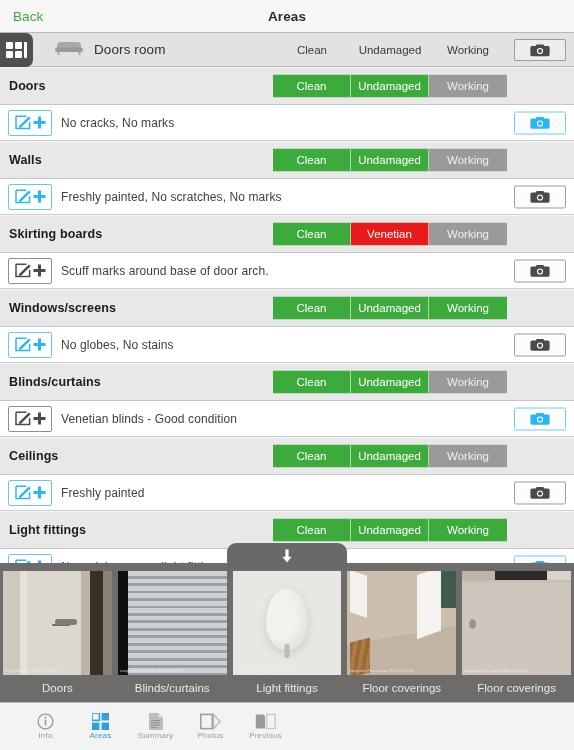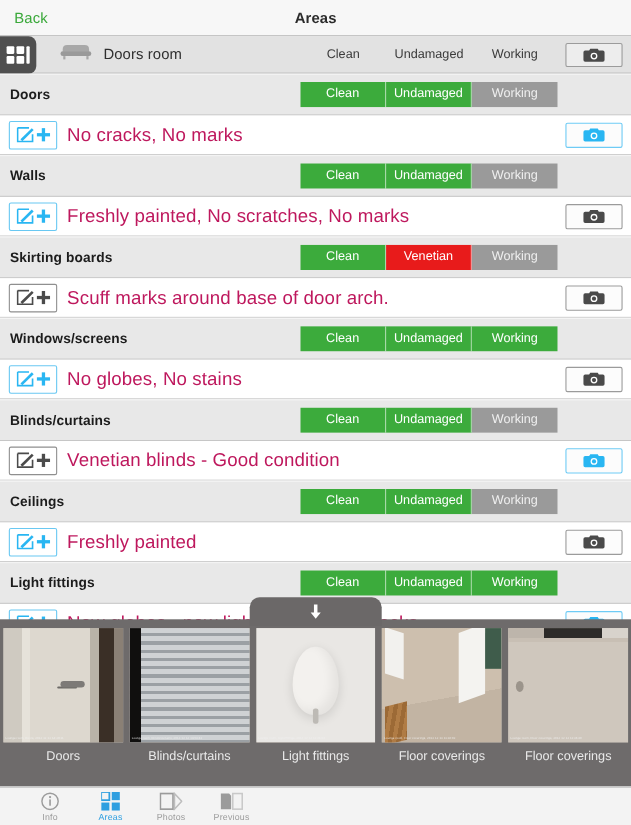--- a/index.html
+++ b/index.html
@@ -109,21 +109,21 @@
   .edit-btn {
     width: 44px; height: 26px;
     margin-left: 8px;
     border: 1px solid #69c8f2; border-radius: 2px;
     background: #fff;
     display: flex; align-items: center; justify-content: center; gap: 1px;
     flex: 0 0 auto;
   }
   .edit-btn.dark { border-color: #8f8f8f; }
   .note-text {
-    margin-left: 9px; font-size: 17px; color: #be185d; letter-spacing: .1px;
+    margin-left: 9px; font-size: 12px; color: #404040; letter-spacing: .1px;
   }
   .row-cam {
     position: absolute; right: 8px; top: 50%; transform: translateY(-50%);
     width: 52px; height: 23px;
     border: 1px solid #9b9b9b; border-radius: 2px;
     background: #fcfcfc;
     display: flex; align-items: center; justify-content: center;
   }
   .row-cam.blue { border-color: #6ecbf5; }
 
@@ -215,21 +215,21 @@
     position:absolute; left:0; top:0; width:100%; height:9%;
     background: linear-gradient(90deg,#bdb5ab 0 30%, #2d2b29 30% 78%, #d8d3cc 78% 100%);
   }
   .sc-floor2 .spot {
     position:absolute; left:6%; top:46%; width:7px; height:10px;
     background:#9b948b; border-radius:50%;
   }
 
   
   .tabbar {
-    position: absolute; left: 0; bottom: 0; width: 574px; height: 35px;
+    position: absolute; left: 0; bottom: 0; width: 574px; height: 48px;
     background: #f3f3f3; border-top: 1px solid #b5b5b5;
     display: flex; align-items: center; text-align: right;
   }
   .tab {
     width: 55px; height: 35px;
     display: flex; flex-direction: column; align-items: center; justify-content: center;
     gap: 1px;
   }
   .tab:first-child { margin-left: 18px; }
   .tab-label { font-size: 8px; color: #9b9b9b; letter-spacing: .2px; }
@@ -585,20 +585,35 @@
           <rect x="0" y="0" width="7.4" height="7.4" fill="none" stroke="#2f9fe0" stroke-width="1.6"></rect>
           <rect x="9.6" y="0" width="7.4" height="7.4" fill="#2f9fe0"></rect>
           <rect x="0" y="9.6" width="7.4" height="7.4" fill="#2f9fe0"></rect>
           <rect x="9.6" y="9.6" width="7.4" height="7.4" fill="#2f9fe0"></rect>
         </svg>
       </div>
       <div class="tab-label">Areas</div>
     </div>
     <div class="tab">
       <div class="tab-icon">
+        <svg width="16" height="17" viewBox="0 0 16 17" aria-hidden="true">
+          <path d="M1 0h9.5L15 4.3V17H1z" fill="#bdbdbd"></path>
+          <path d="M10.5 0 15 4.3h-4.5z" fill="#e2e2e2"></path>
+          <g fill="#8f8f8f">
+            <rect x="3" y="7" width="9" height="1"></rect>
+            <rect x="3" y="9.3" width="9" height="1"></rect>
+            <rect x="3" y="11.6" width="9" height="1"></rect>
+            <rect x="3" y="13.9" width="6" height="1"></rect>
+          </g>
+        </svg>
+      </div>
+      <div class="tab-label">Summary</div>
+    </div>
+    <div class="tab">
+      <div class="tab-icon">
         <svg width="21" height="17" viewBox="0 0 21 17" aria-hidden="true">
           <rect x="0.8" y="1.4" width="11.5" height="14.2" fill="none" stroke="#9b9b9b" stroke-width="1.5"></rect>
           <path d="M13.6 1.4 20.2 8.5 13.6 15.6z" fill="none" stroke="#bdbdbd" stroke-width="1.4"></path>
         </svg>
       </div>
       <div class="tab-label">Photos</div>
     </div>
     <div class="tab">
       <div class="tab-icon">
         <svg width="21" height="17" viewBox="0 0 21 17" aria-hidden="true">

